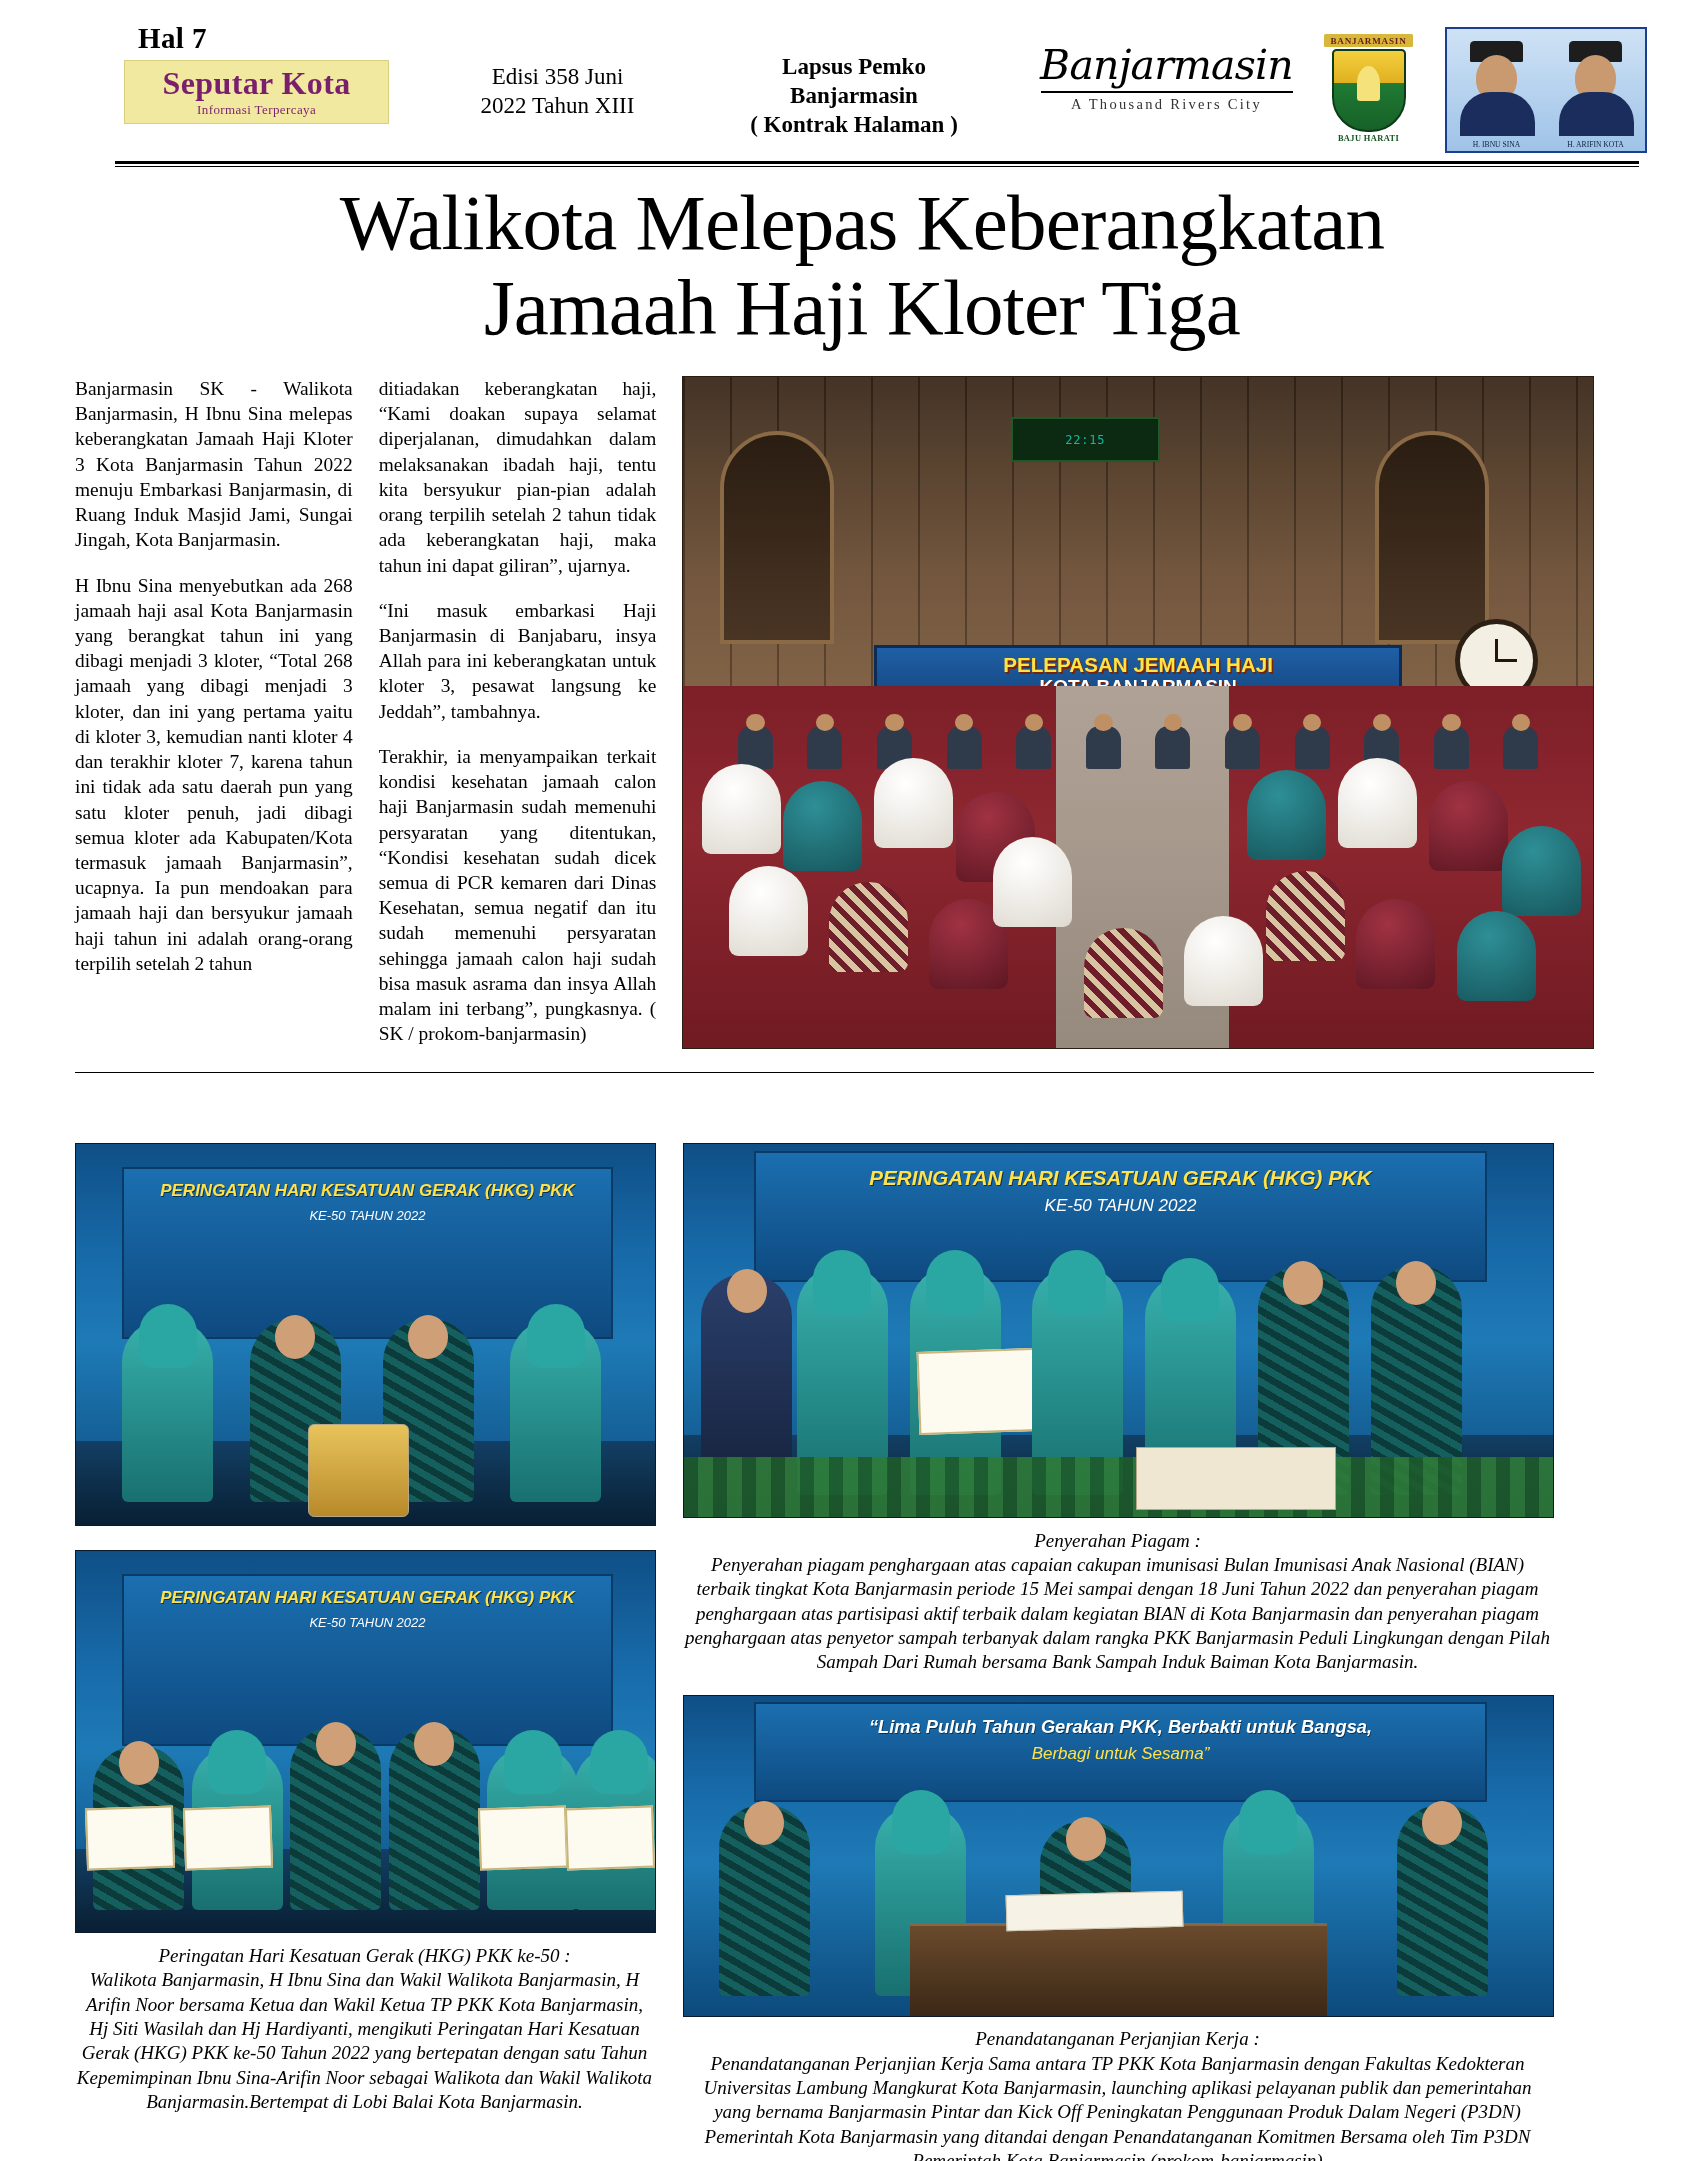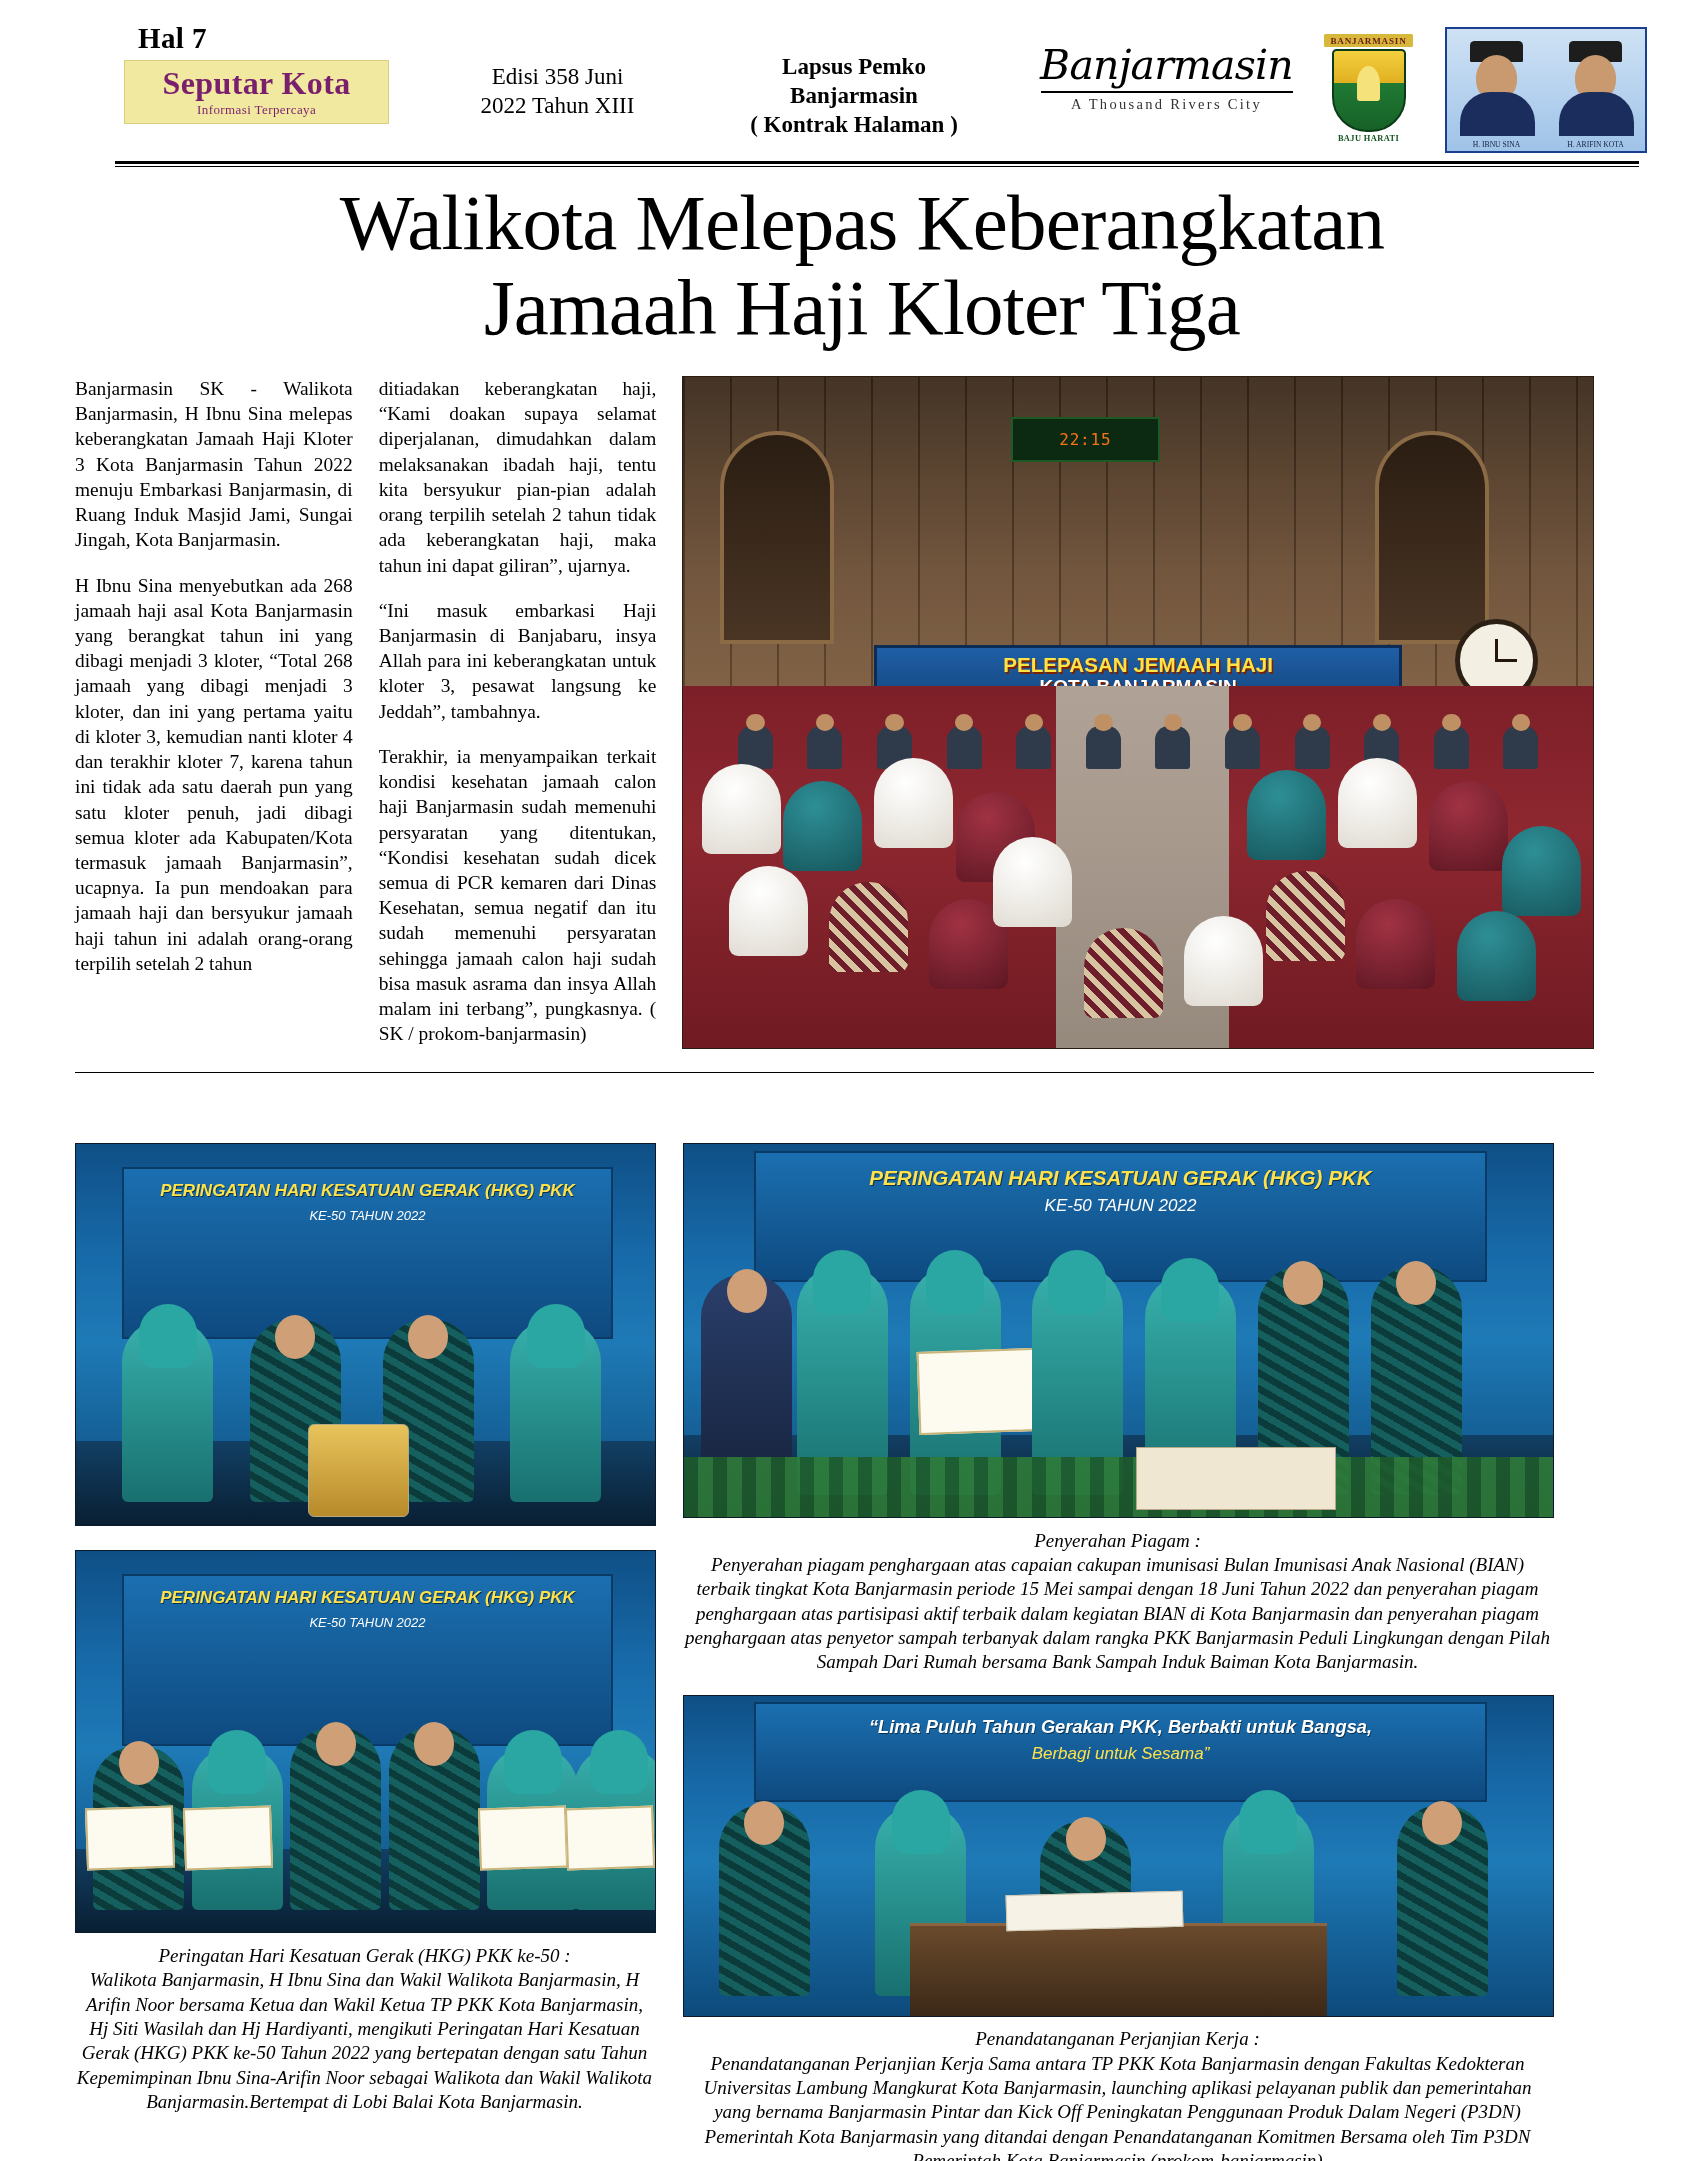--- a/index.html
+++ b/index.html
@@ -278,23 +278,23 @@
     box-sizing: border-box;
   }
   .green-sign {
     position: absolute;
     left: 36%;
     top: 6%;
     width: 145px;
     height: 41px;
     background: #0c2a12;
     border: 2.3px solid #1d5a25;
-    color: #f97316;
+    color: #14b8a6;
     font-family: "DejaVu Sans Mono", monospace;
-    font-size: 16px;
+    font-size: 12px;
     display: flex;
     align-items: center;
     justify-content: center;
     letter-spacing: 0.8px;
   }
   .clock {
     position: absolute;
     right: 6%;
     top: 36%;
     width: 73px;

